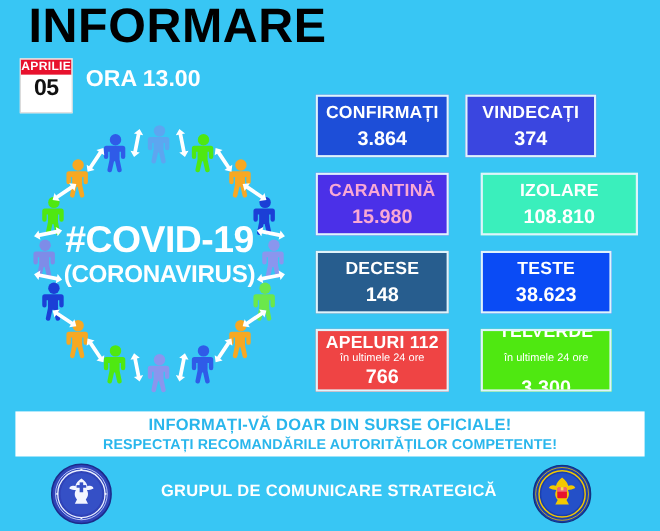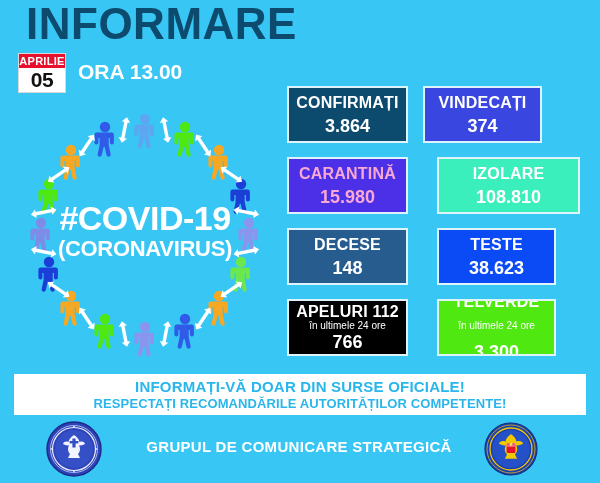--- a/index.html
+++ b/index.html
@@ -21,32 +21,32 @@
     background: #38C6F4;
   }
 
   
   .title {
     position: absolute;
     left: 26px;
     top: 2px;
     font-size: 44px;
     font-weight: bold;
-    color: #0c4a6e;
+    color: #000000;
     letter-spacing: 0.5px;
     line-height: 1;
     white-space: nowrap;
   }
 
   .calendar {
     position: absolute;
     left: 18px;
     top: 53px;
     width: 48px;
-    height: 40px;
+    height: 50px;
     background: #FFFFFF;
     border: 1px solid #d8d8d8;
     box-sizing: border-box;
     display: flex;
     flex-direction: column;
     overflow: hidden;
   }
   .calendar .cal-month {
     background: #E8112D;
     color: #FFFFFF;
@@ -324,21 +324,21 @@
           <use href="#arrow2"></use>
         </g>
     </svg>
 
     <div class="covid-label">
       <span class="l1">#COVID-19</span>
       <span class="l2">(CORONAVIRUS)</span>
     </div>
   </div>
 
-  <div class="stat" style="left: 287px; top: 86px; width: 121px; height: 57px; background: #0c4a6e; color: rgb(255, 255, 255); align-items: center;">
+  <div class="stat" style="left: 287px; top: 86px; width: 121px; height: 57px; background: #1d4ed8; color: rgb(255, 255, 255); align-items: center;">
     <div class="s-label">CONFIRMAȚI</div>
 
     <div class="s-value">3.864</div>
   </div>
 
   <div class="stat" style="left: 423px; top: 86px; width: 119px; height: 57px; background: rgb(58, 70, 224); color: rgb(255, 255, 255);">
     <div class="s-label">VINDECAȚI</div>
 
     <div class="s-value">374</div>
   </div>
@@ -360,21 +360,21 @@
 
     <div class="s-value">148</div>
   </div>
 
   <div class="stat" style="left: 437px; top: 228px; width: 119px; height: 57px; background: rgb(10, 75, 245); color: rgb(255, 255, 255);">
     <div class="s-label">TESTE</div>
 
     <div class="s-value">38.623</div>
   </div>
 
-  <div class="stat with-sub" style="left: 287px; top: 299px; width: 121px; height: 57px; background: #000000; color: rgb(255, 255, 255);">
+  <div class="stat with-sub" style="left: 287px; top: 299px; width: 121px; height: 57px; background: #ef4444; color: rgb(255, 255, 255);">
     <div class="s-label">APELURI 112</div>
     <div class="s-sub">în ultimele 24 ore</div>
     <div class="s-value">766</div>
   </div>
 
   <div class="stat with-sub" style="left: 437px; top: 299px; width: 119px; height: 57px; background: rgb(79, 232, 17); color: rgb(255, 255, 255); gap: 10px;">
     <div class="s-label">TELVERDE</div>
     <div class="s-sub">în ultimele 24 ore</div>
     <div class="s-value">3.300</div>
   </div>

